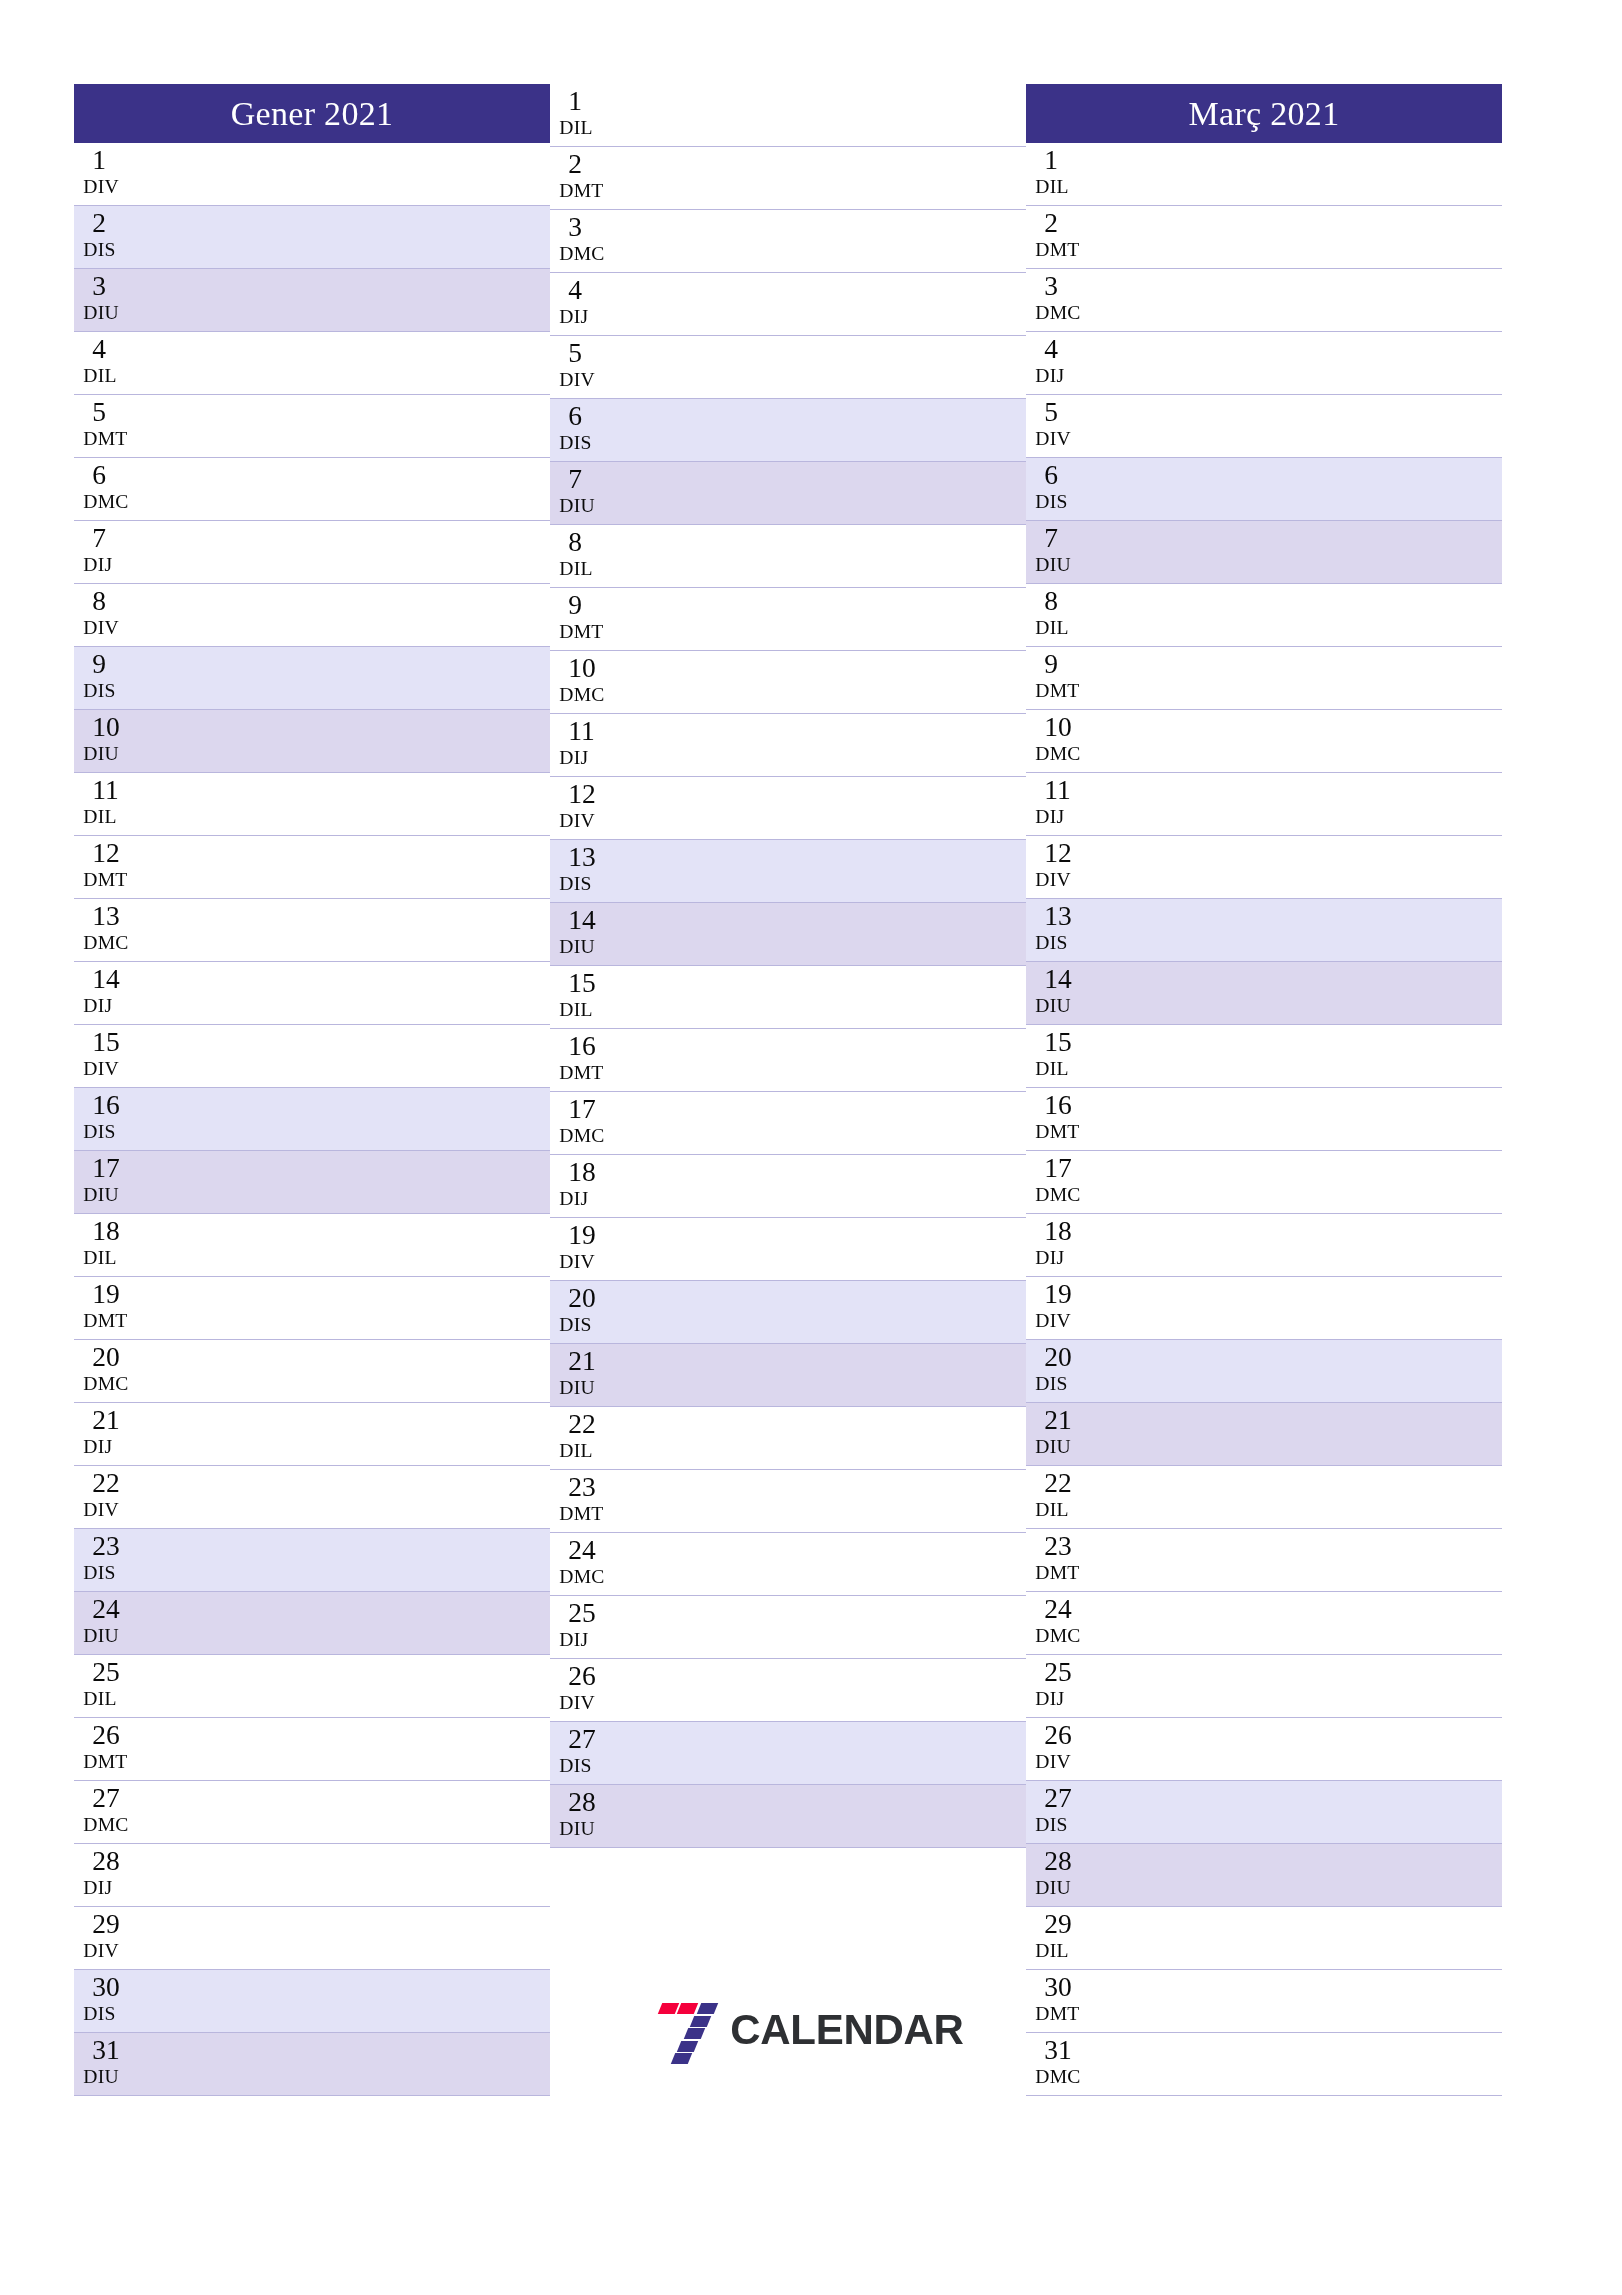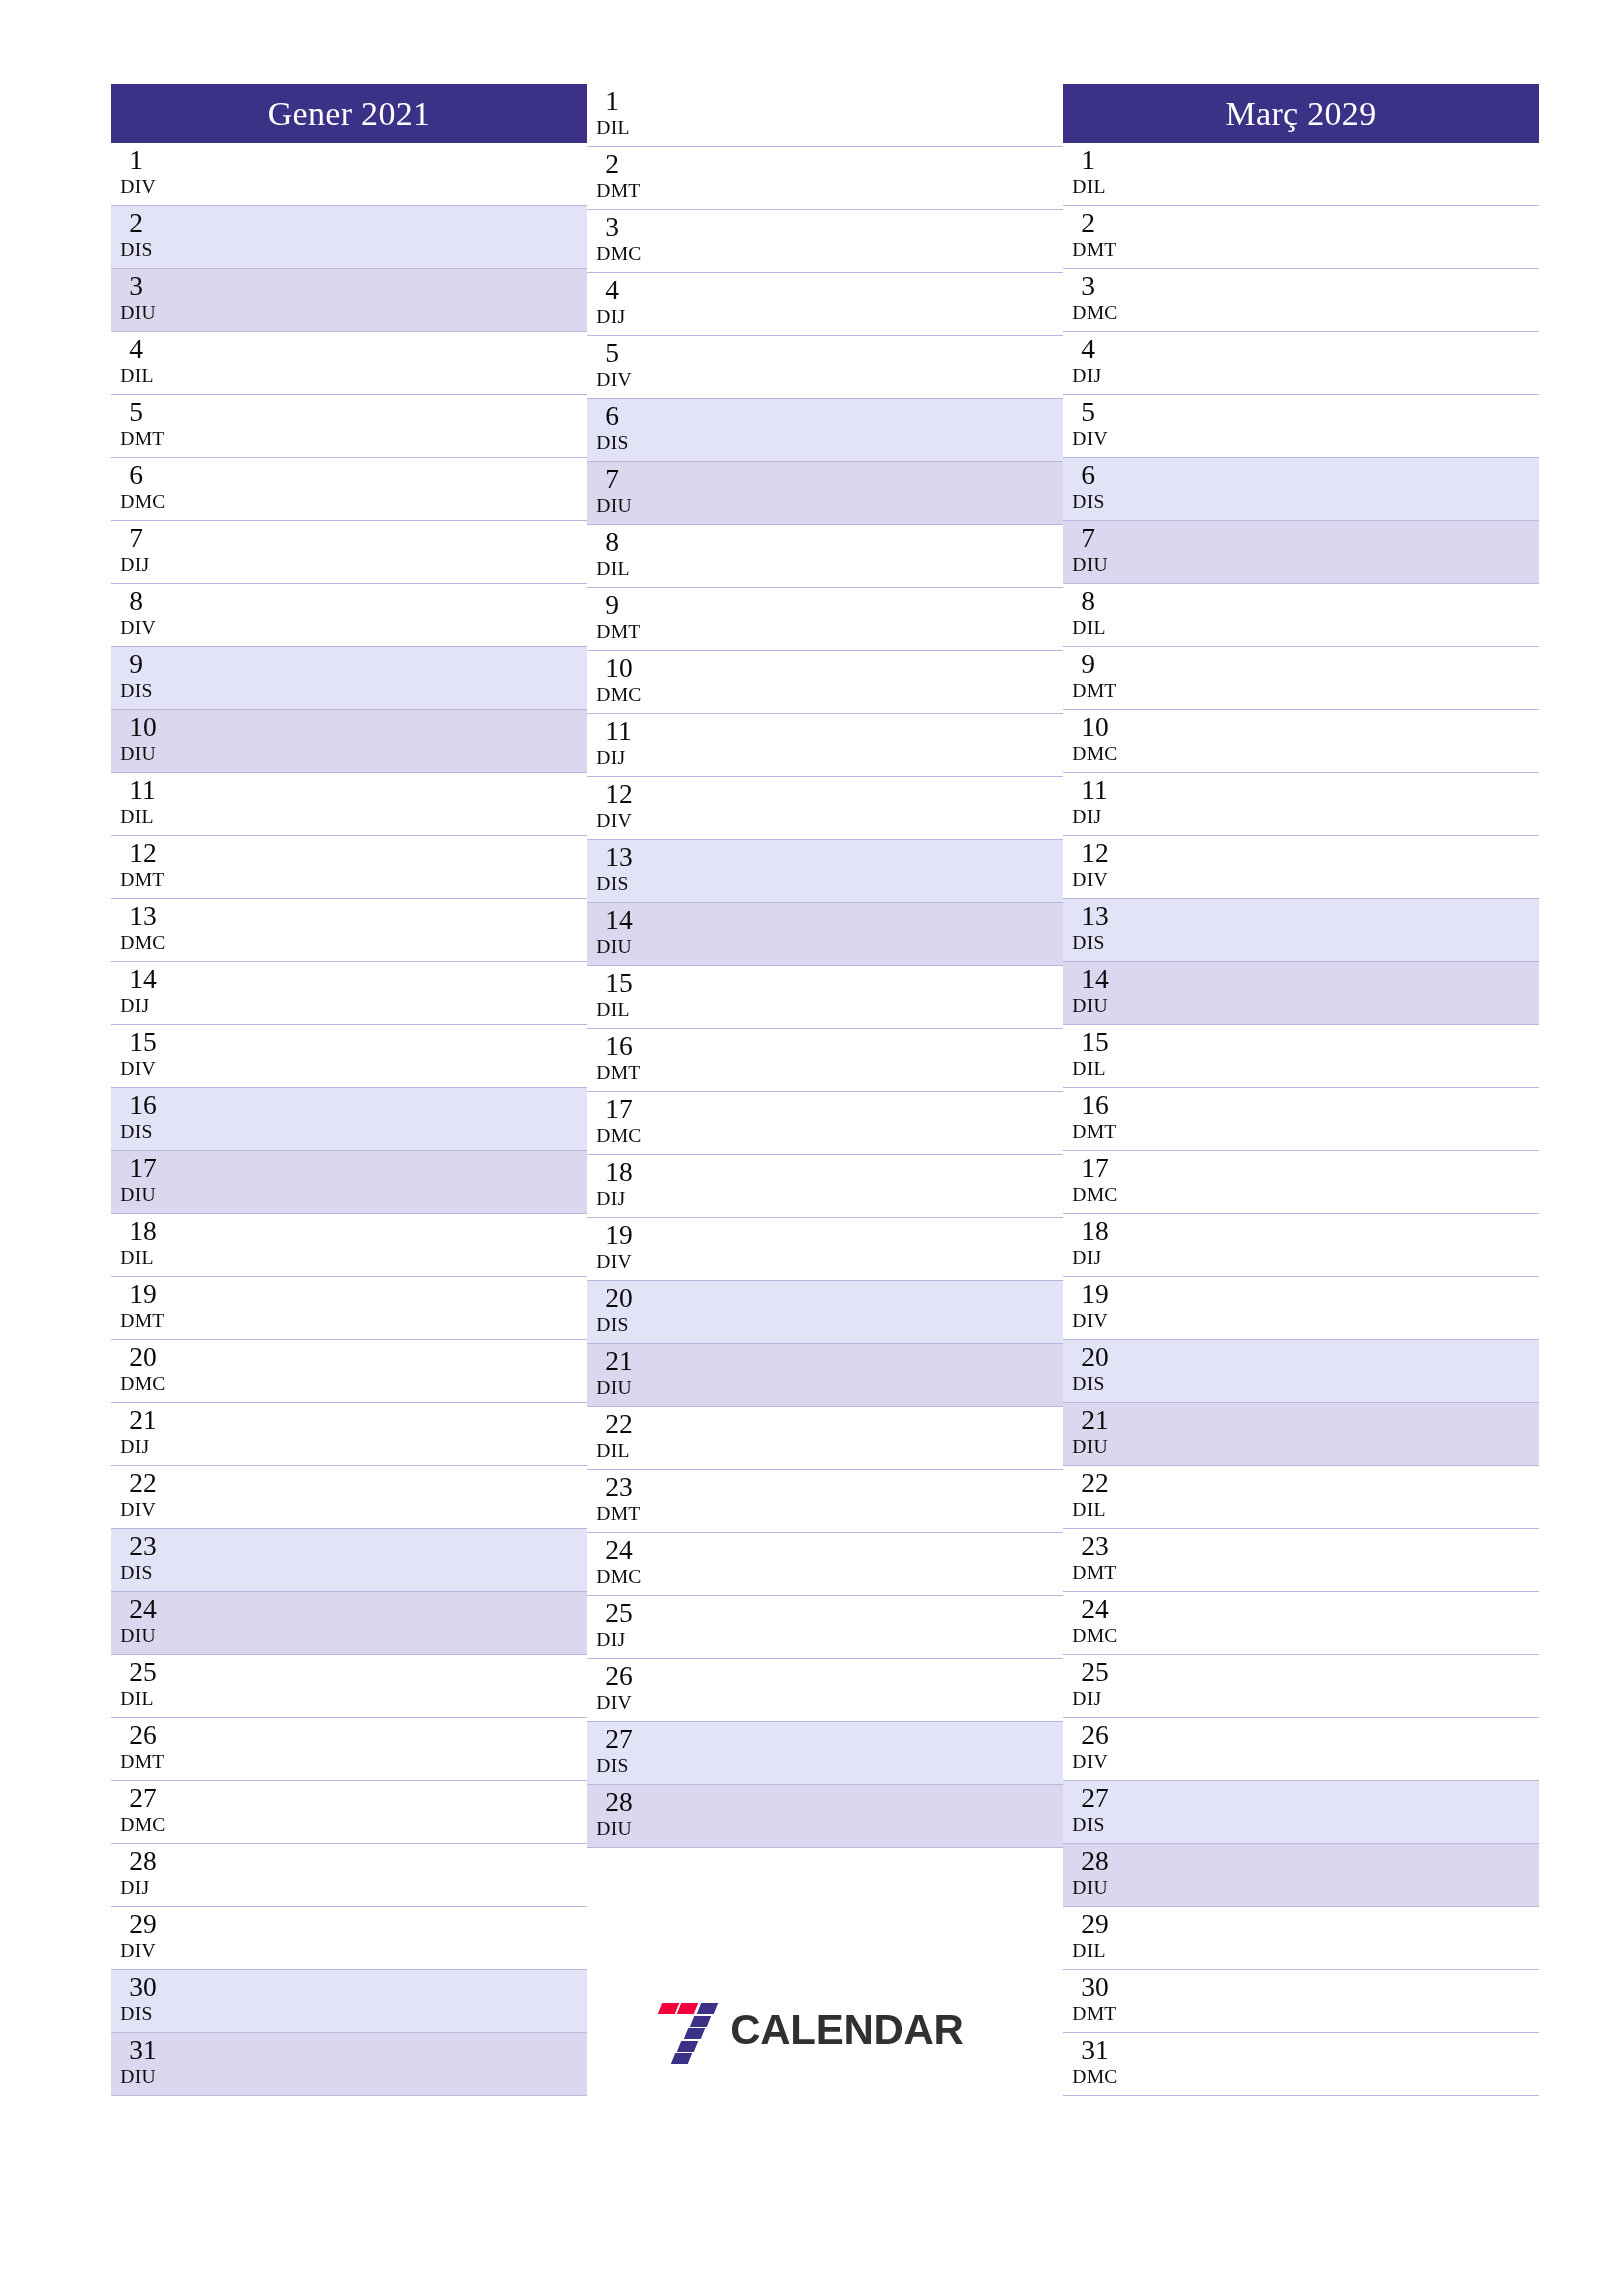--- a/index.html
+++ b/index.html
@@ -19,26 +19,26 @@
   #page {
     position: absolute;
     left: 0; top: 0;
     width: 1623px;
     height: 2295px;
     background: #ffffff;
   }
 
   .months-row {
     position: absolute;
-    left: 84px;
+    left: 74px;
     top: 84px;
     width: 1455px;
     display: flex;
     flex-direction: row;
-    justify-content: flex-end;
+    justify-content: flex-start;
     align-items: flex-start;
   }
 
   .month-col {
     width: 476px;
     display: flex;
     flex-direction: column;
     position: relative;
   }
 
@@ -374,21 +374,21 @@
             <span class="day-num">27</span>
             <span class="day-abbr">DIS</span>
           </div>
           <div class="day-row sun">
             <span class="day-num">28</span>
             <span class="day-abbr">DIU</span>
           </div>
         </div>
       </div>
       <div class="month-col">
-        <div class="month-header">Març 2029</div>
+        <div class="month-header">Març 2021</div>
         <div class="days-list">
           <div class="day-row">
             <span class="day-num">1</span>
             <span class="day-abbr">DIL</span>
           </div>
           <div class="day-row">
             <span class="day-num">2</span>
             <span class="day-abbr">DMT</span>
           </div>
           <div class="day-row">

